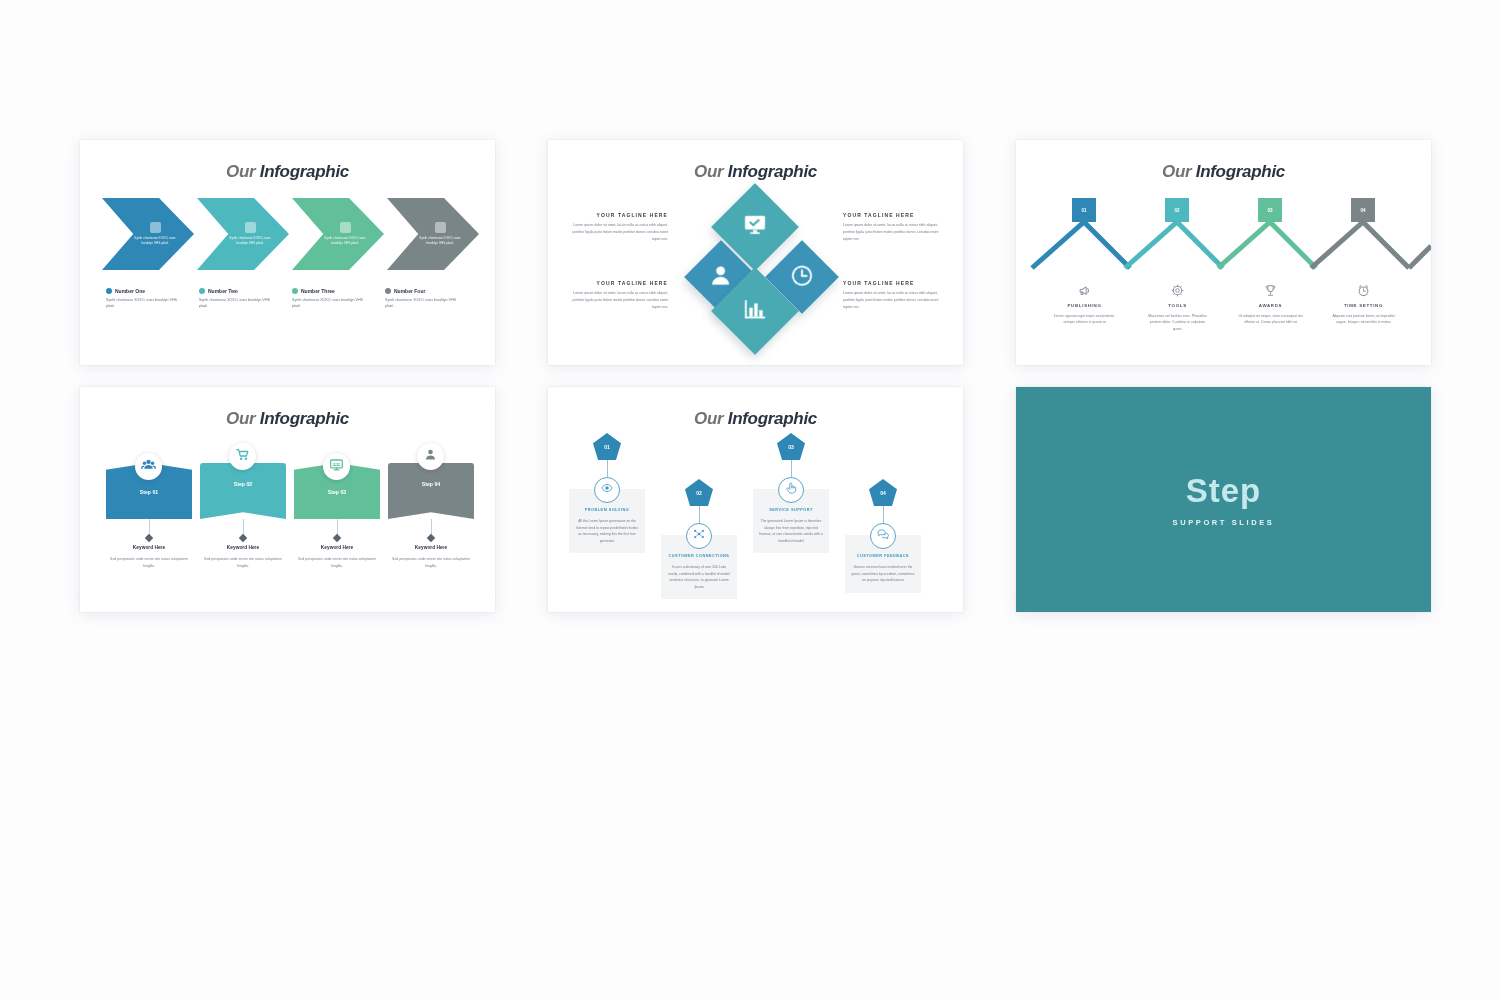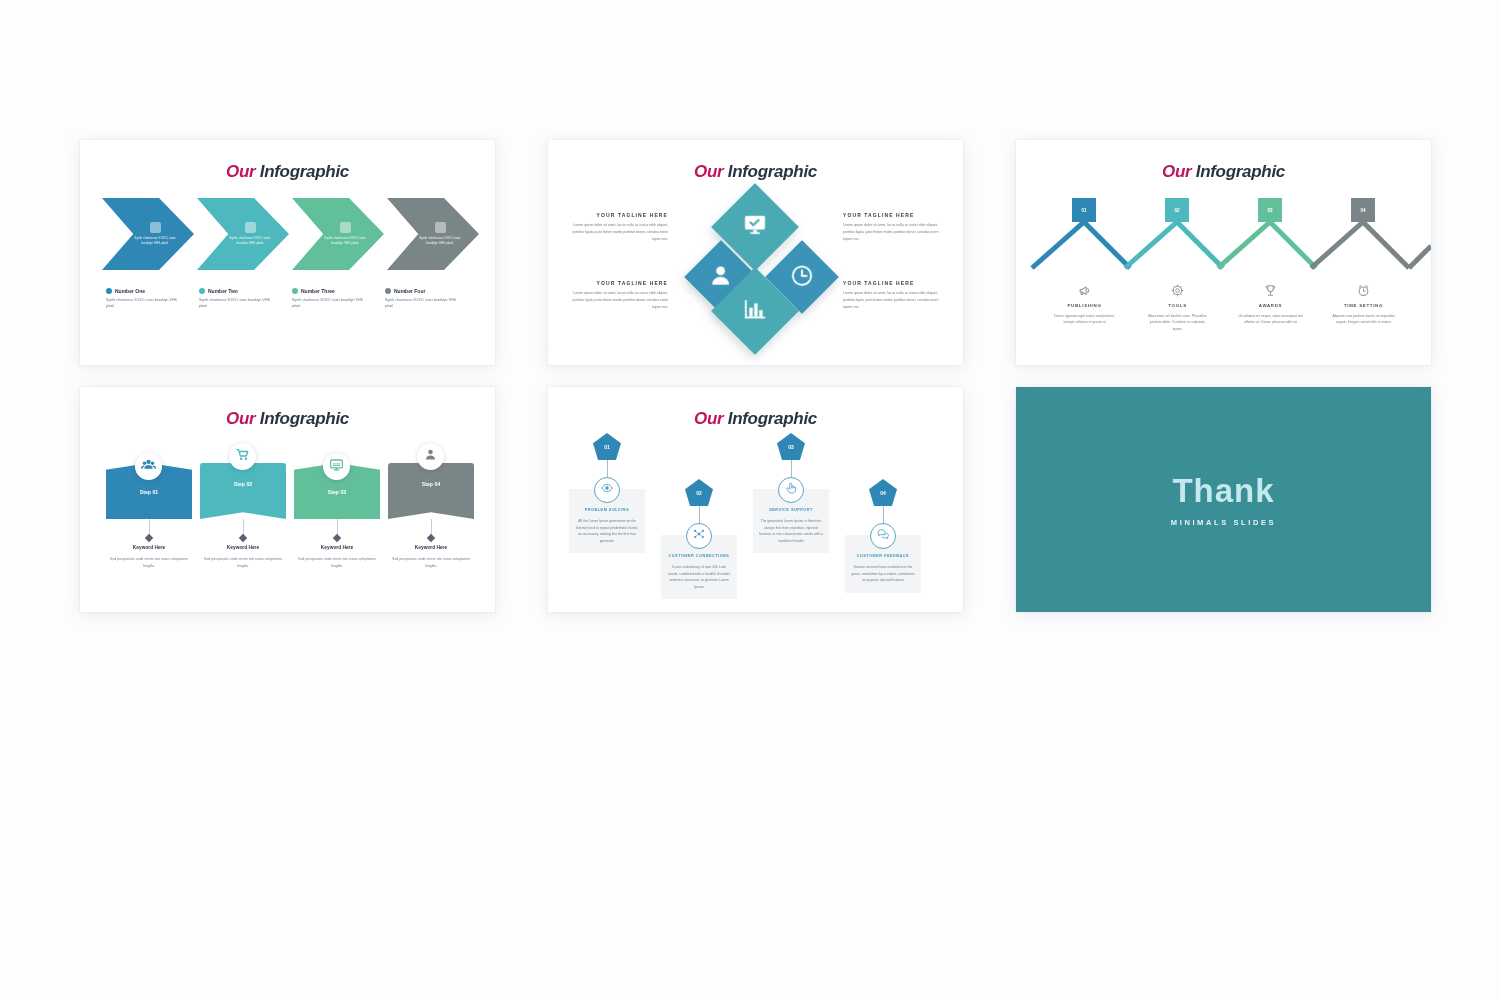--- a/index.html
+++ b/index.html
@@ -29,21 +29,21 @@
   .slide-title {
     text-align: center;
     font-size: 17px;
     font-style: italic;
     font-weight: bold;
     letter-spacing: -0.3px;
     padding-top: 22px;
     color: #2c3440;
     white-space: nowrap;
   }
-  .slide-title .our { color: #be185d; font-style: italic; }
+  .slide-title .our { color: #737373; font-style: italic; }
   .slide-title .info { color: #2b3442; text-align: right; }
 
   
   .chev-row {
     position: absolute; top: 58px; left: 22px;
     width: 380px; height: 76px;
     display: flex;
   }
   .chev {
     position: relative;
@@ -510,17 +510,17 @@
       <span><svg width="14" height="14" viewBox="0 0 20 20">
                 <path d="M2.6 7.6c0-2 2.4-3.6 5.4-3.6s5.4 1.6 5.4 3.6-2.4 3.6-5.4 3.6c-.7 0-1.4-.1-2-.2l-2.6 1.4.7-2.2c-.9-.7-1.5-1.6-1.5-2.6z" fill="none" stroke="#4a9bc4" stroke-width="1.2" stroke-linejoin="round"></path>
                 <path d="M11.4 11.4c1.8-.3 3.2-1.3 3.8-2.6 1.5.6 2.5 1.8 2.5 3.2 0 1-.5 1.9-1.4 2.6l.7 2.2-2.6-1.4c-.6.1-1.3.2-2 .2-1.6 0-3-.5-4-1.2" fill="none" stroke="#4a9bc4" stroke-width="1.2" stroke-linejoin="round"></path>
               </svg></span>
     </div>
   </div>
       </div>
   </div>
 
   <div class="slide thank-slide" id="s6" style="background: rgb(58, 143, 150);">
-    <div class="thank-big" style="color: rgb(197, 232, 236);">Thank</div>
-    <div class="thank-sub" style="color: rgb(230, 244, 245);">MINIMALS SLIDES</div>
+    <div class="thank-big" style="color: rgb(197, 232, 236);">Step</div>
+    <div class="thank-sub" style="color: rgb(230, 244, 245);">SUPPORT SLIDES</div>
   </div>
 
 </div>
 
 </body></html>

